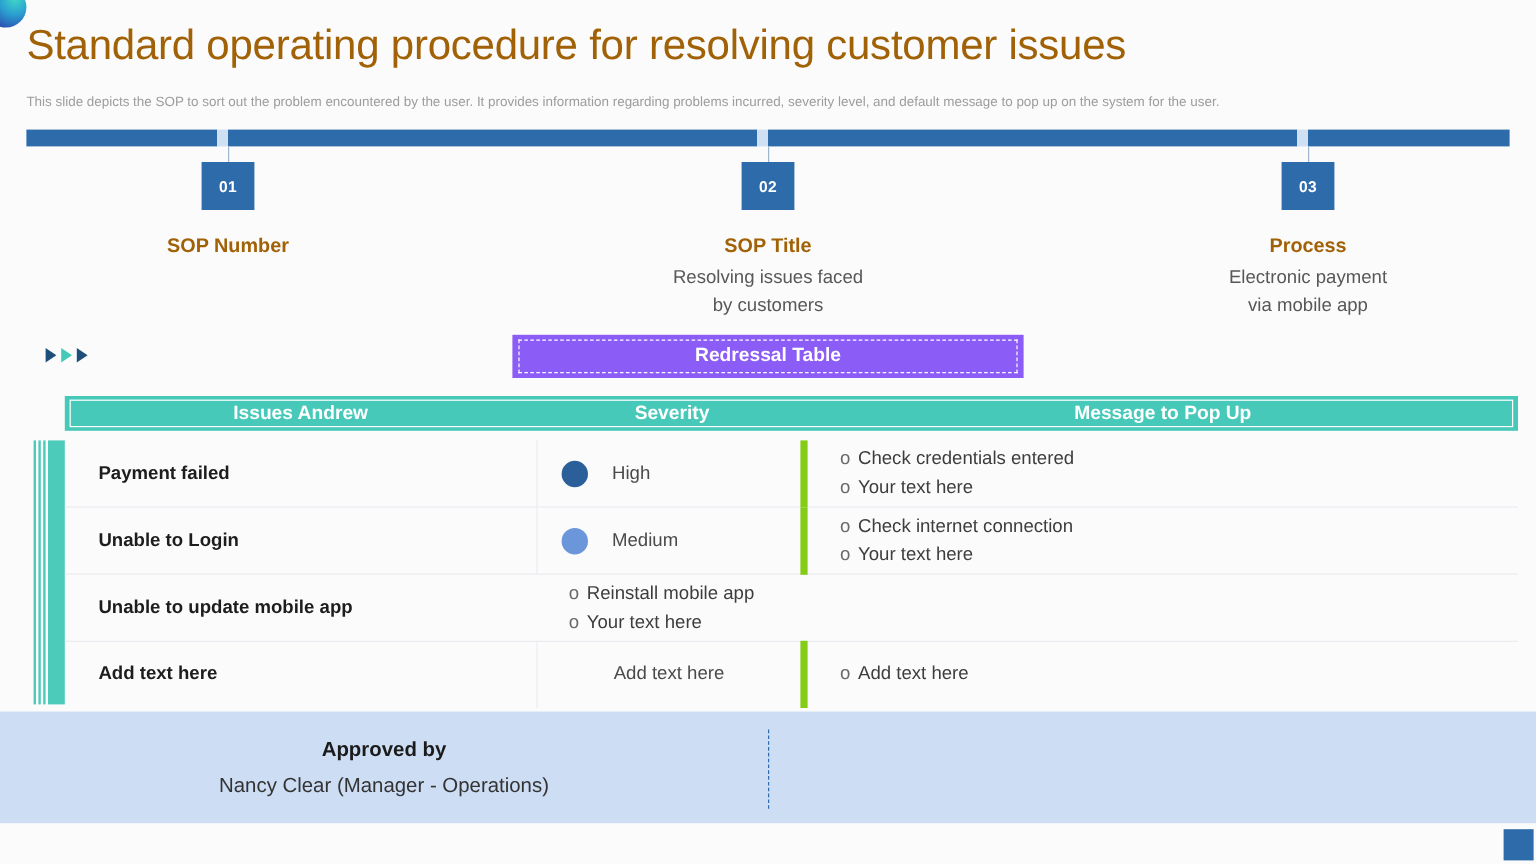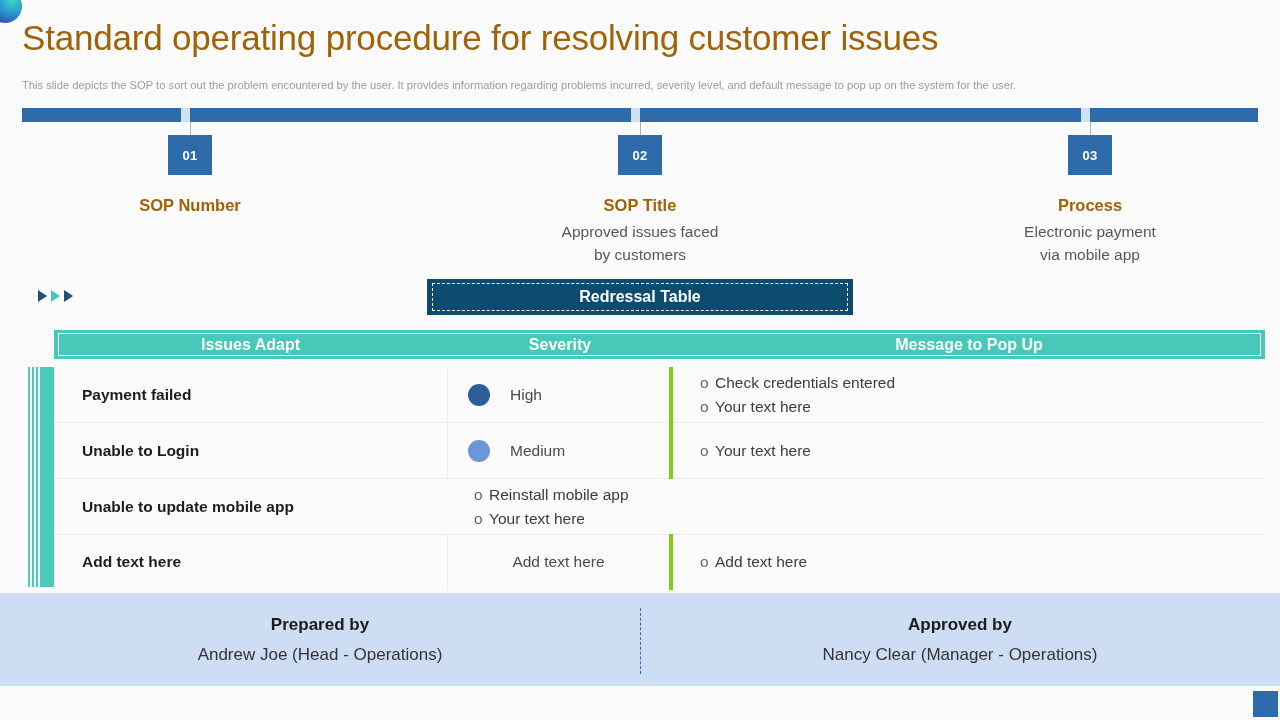--- a/index.html
+++ b/index.html
@@ -48,21 +48,21 @@
 
   
   .arrows { position: absolute; left: 38px; top: 290px; display: flex; gap: 4px; align-items: center; }
   .tri { width: 0; height: 0; border-top: 6px solid transparent; border-bottom: 6px solid transparent; }
   .tri.navy { border-left: 9px solid #1f4e79; }
   .tri.teal { border-left: 9px solid #43c9b8; }
 
   
   .redressal {
     position: absolute; left: 427px; top: 279px; width: 426px; height: 36px;
-    background: #0c4a6e; display: flex; align-items: center; justify-content: center;
+    background: #8b5cf6; display: flex; align-items: center; justify-content: center;
   }
   .redressal::after {
     content: ""; position: absolute; left: 5px; top: 4px; right: 5px; bottom: 4px;
     border: 1.6px dashed #ffffff;
   }
   .redressal-label {
     position: relative; z-index: 2;
     color: #ffffff; font-size: 16px; font-weight: 700;
   }
 
@@ -85,21 +85,21 @@
 
   .table-body { position: absolute; left: 54px; top: 367px; width: 1211px; }
   .row { display: flex; align-items: center; border-bottom: 1px solid #e9ecf0; }
   .row:last-child { border-bottom: none; }
   .cell-issue {
     width: 393px; padding-left: 28px;
     font-size: 15.5px; font-weight: 700; color: #1d1d1d;
   }
   .cell-sev {
     width: 226px; display: flex; align-items: center;
-    border-left: 1px solid #e9ecf0; border-right: 4px solid #84cc16;
+    border-left: 1px solid #e9ecf0; border-right: 6px solid #84cc16;
     height: 100%; min-height: 56px; padding-left: 20px;
   }
   .dot { width: 22px; height: 22px; border-radius: 50%; margin-right: 20px; flex: 0 0 auto; }
   .sev-text { font-size: 15.5px; color: #4a4a4a; }
   .cell-sev.plain { justify-content: center; padding-left: 0; }
   .cell-msg { width: 592px; padding-left: 27px; }
   .bullet-line { font-size: 15.5px; color: #3d3d3d; line-height: 1.52; white-space: nowrap; }
   .bullet-line .bul { display: inline-block; width: 15px; color: #6a6a6a; }
 
   .r1 { height: 56px; } .r2 { height: 56px; } .r3 { height: 56px; } .r4 { height: 53px; }
@@ -147,21 +147,21 @@
   <div class="step" style="left:40px;">
     <div class="step-stem"></div>
     <div class="step-box">01</div>
     <div class="step-title">SOP Number</div>
   </div>
 
   <div class="step" style="left:490px;">
     <div class="step-stem"></div>
     <div class="step-box">02</div>
     <div class="step-title">SOP Title</div>
-    <div class="step-desc" style="white-space:pre-line;">Approved issues faced
+    <div class="step-desc" style="white-space:pre-line;">Resolving issues faced
 by customers</div>
   </div>
 
   <div class="step" style="left:940px;">
     <div class="step-stem"></div>
     <div class="step-box">03</div>
     <div class="step-title">Process</div>
     <div class="step-desc" style="white-space:pre-line;">Electronic payment
 via mobile app</div>
   </div>
@@ -170,21 +170,21 @@
     <span class="tri navy"></span>
     <span class="tri teal"></span>
     <span class="tri navy"></span>
   </div>
 
   <div class="redressal">
     <span class="redressal-label">Redressal Table</span>
   </div>
 
   <div class="table-head">
-    <div class="th c1">Issues Adapt</div>
+    <div class="th c1">Issues Andrew</div>
     <div class="th c2">Severity</div>
     <div class="th c3">Message to Pop Up</div>
   </div>
 
   <div class="stripes">
     <div class="stripe" style="left:0px; width:2px;"></div>
     <div class="stripe" style="left:4px; width:2px;"></div>
     <div class="stripe" style="left:8px; width:2px;"></div>
     <div class="stripe" style="left:12px; width:14px;"></div>
   </div>
@@ -203,20 +203,21 @@
       </div>
     </div>
 
     <div class="row r2">
       <div class="cell-issue">Unable to Login</div>
       <div class="cell-sev">
         <span class="dot" style="background:#6b97da;"></span>
         <span class="sev-text">Medium</span>
       </div>
       <div class="cell-msg">
+        <div class="bullet-line"><span class="bul">o</span><span>Check internet connection</span></div>
         <div class="bullet-line"><span class="bul">o</span><span>Your text here</span></div>
       </div>
     </div>
 
     <div class="row r3">
       <div class="cell-issue">Unable to update mobile app</div>
       <div class="cell-msg">
         <div class="bullet-line"><span class="bul">o</span><span>Reinstall mobile app</span></div>
         <div class="bullet-line"><span class="bul">o</span><span>Your text here</span></div>
       </div>
@@ -229,24 +230,20 @@
       </div>
       <div class="cell-msg">
         <div class="bullet-line"><span class="bul">o</span><span>Add text here</span></div>
       </div>
     </div>
 
   </div>
 
   <div class="sig">
     <div class="sig-half">
-      <div class="sig-title">Prepared by</div>
-      <div class="sig-name">Andrew Joe (Head - Operations)</div>
-    </div>
-    <div class="sig-half">
       <div class="sig-title">Approved by</div>
       <div class="sig-name">Nancy Clear (Manager - Operations)</div>
     </div>
   </div>
   <div class="sig-divider"></div>
 
   <div class="corner-accent"></div>
 
 </div>
 

